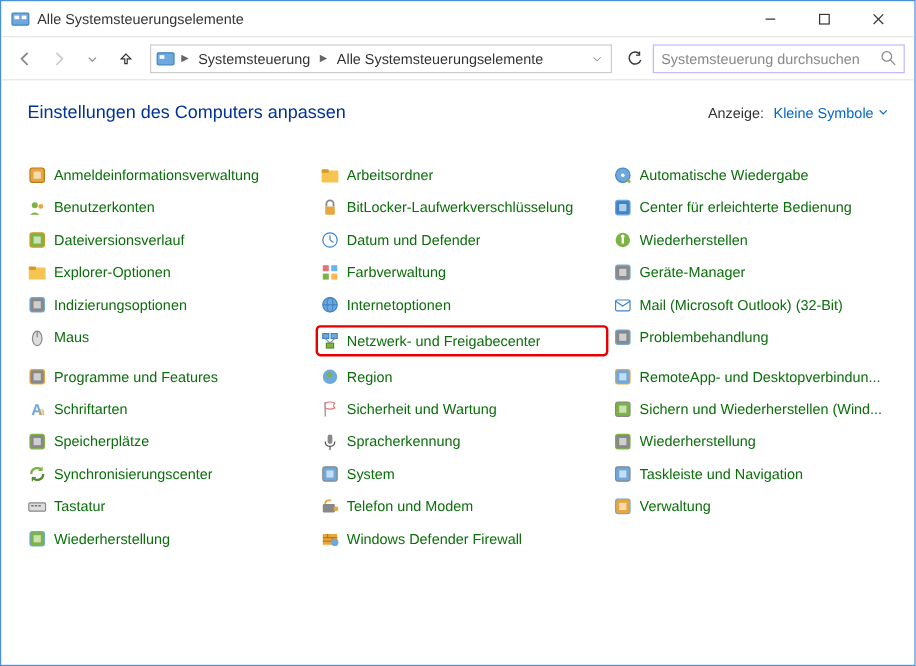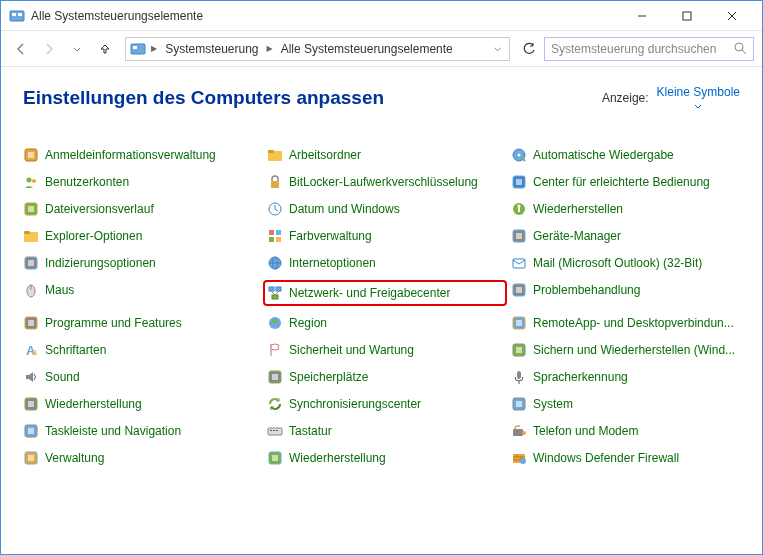--- a/index.html
+++ b/index.html
@@ -18,23 +18,23 @@
 .addrbar .sep { color: #666; font-size: 8px; padding: 0 1px; }
 .addrbar .spacer { flex: 1; }
 .addrbar .dd { color: #555; font-size: 9px; padding: 0 4px; }
 .refresh { width: 22px; height: 22px; display: flex; align-items: center; justify-content: center; color: #333; }
 .searchbox { width: 210px; height: 24px; border: 1px solid #c4b5fd; display: flex; align-items: center; padding: 0 6px; color: #888; }
 .searchbox input { border: none; outline: none; flex: 1; font-size: 12px; color: #333; }
 .searchbox input::placeholder { color: #888; }
 .searchbox .sicon { color: #888; margin-left: 4px; }
 .content { padding: 18px 22px 10px 22px; }
 .header-row { display: flex; align-items: center; margin-bottom: 34px; }
-.header-row h1 { font-size: 19px; font-weight: bold; color: #003399; flex: 1; }
+.header-row h1 { font-size: 15px; font-weight: normal; color: #003399; flex: 1; }
 .view-label { color: #333; margin-right: 8px; }
-.view-link { color: #0066cc; display: inline-flex; align-items: center; gap: 4px; flex-direction: column; }
+.view-link { color: #0066cc; display: inline-flex; align-items: center; gap: 4px; }
 .grid { display: grid; grid-template-columns: repeat(3, 240px); column-gap: 4px; row-gap: 7px; }
 .item { display: flex; align-items: center; gap: 6px; height: 20px; cursor: pointer; }
 .item .ic { width: 16px; height: 16px; flex-shrink: 0; }
 .item .lbl { color: #0a6e0a; font-size: 12px; white-space: nowrap; overflow: hidden; text-overflow: ellipsis; }
 .highlight { border: 2.5px solid #e60000; border-radius: 4px; padding: 1px 6px 1px 2px; margin-left: -4px; height: 26px; }
 svg { display: block; }
 </style>
 </head>
 <body>
 
@@ -197,21 +197,21 @@
         <span class="lbl">Dateiversionsverlauf</span>
       </div>
       <div class="item">
         <span class="ic">
           <svg width="16" height="16">
             <circle cx="8" cy="8" r="6" fill="#fff" stroke="#3d85c6"></circle>
             <line x1="8" y1="8" x2="8" y2="4" stroke="#3d85c6"></line>
             <line x1="8" y1="8" x2="11" y2="10" stroke="#3d85c6"></line>
           </svg>
         </span>
-        <span class="lbl">Datum und Windows</span>
+        <span class="lbl">Datum und Defender</span>
       </div>
       <div class="item">
         <span class="ic">
           <svg width="16" height="16">
             <circle cx="8" cy="8" r="6" fill="#7cb342"></circle>
             <rect x="7" y="6" width="2" height="5" fill="#fff"></rect>
             <circle cx="8" cy="5" r="1.5" fill="#fff"></circle>
           </svg>
         </span>
         <span class="lbl">Wiederherstellen</span>
@@ -349,29 +349,20 @@
         <span class="lbl">Sicherheit und Wartung</span>
       </div>
       <div class="item">
         <span class="ic">
           <svg width="16" height="16">
             <rect x="2" y="2" width="12" height="12" rx="2" fill="#7cb342" stroke="#888"></rect>
             <rect x="5" y="5" width="6" height="6" fill="#fff" opacity="0.6"></rect>
           </svg>
         </span>
         <span class="lbl">Sichern und Wiederherstellen (Wind...</span>
-      </div>
-      <div class="item">
-        <span class="ic">
-          <svg width="16" height="16">
-            <path d="M3 6 L6 6 L10 3 L10 13 L6 10 L3 10 Z" fill="#888"></path>
-            <path d="M11 5 Q14 8 11 11" fill="none" stroke="#555"></path>
-          </svg>
-        </span>
-        <span class="lbl">Sound</span>
       </div>
       <div class="item">
         <span class="ic">
           <svg width="16" height="16">
             <rect x="2" y="2" width="12" height="12" rx="2" fill="#888" stroke="#7cb342"></rect>
             <rect x="5" y="5" width="6" height="6" fill="#fff" opacity="0.6"></rect>
           </svg>
         </span>
         <span class="lbl">Speicherplätze</span>
       </div>

